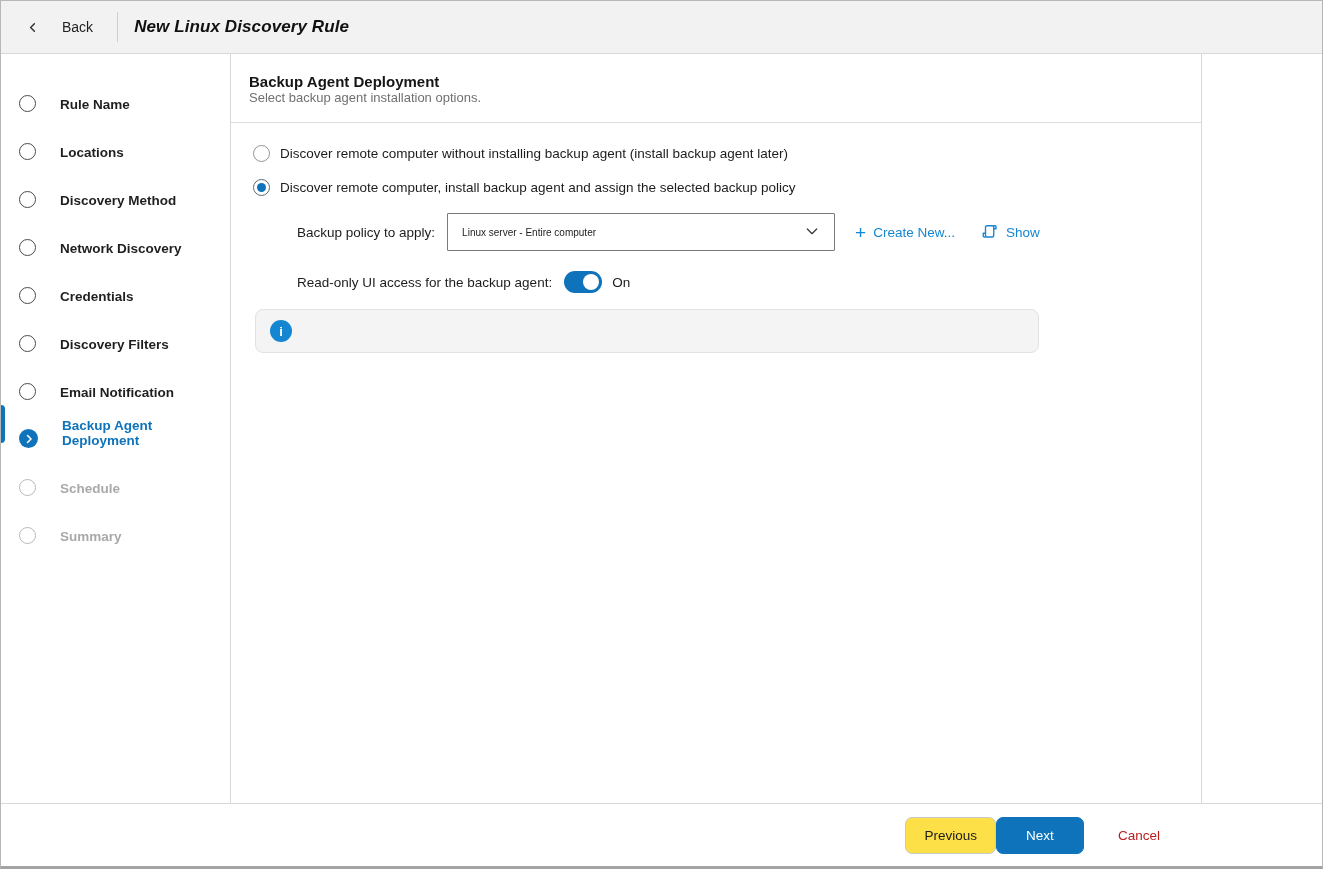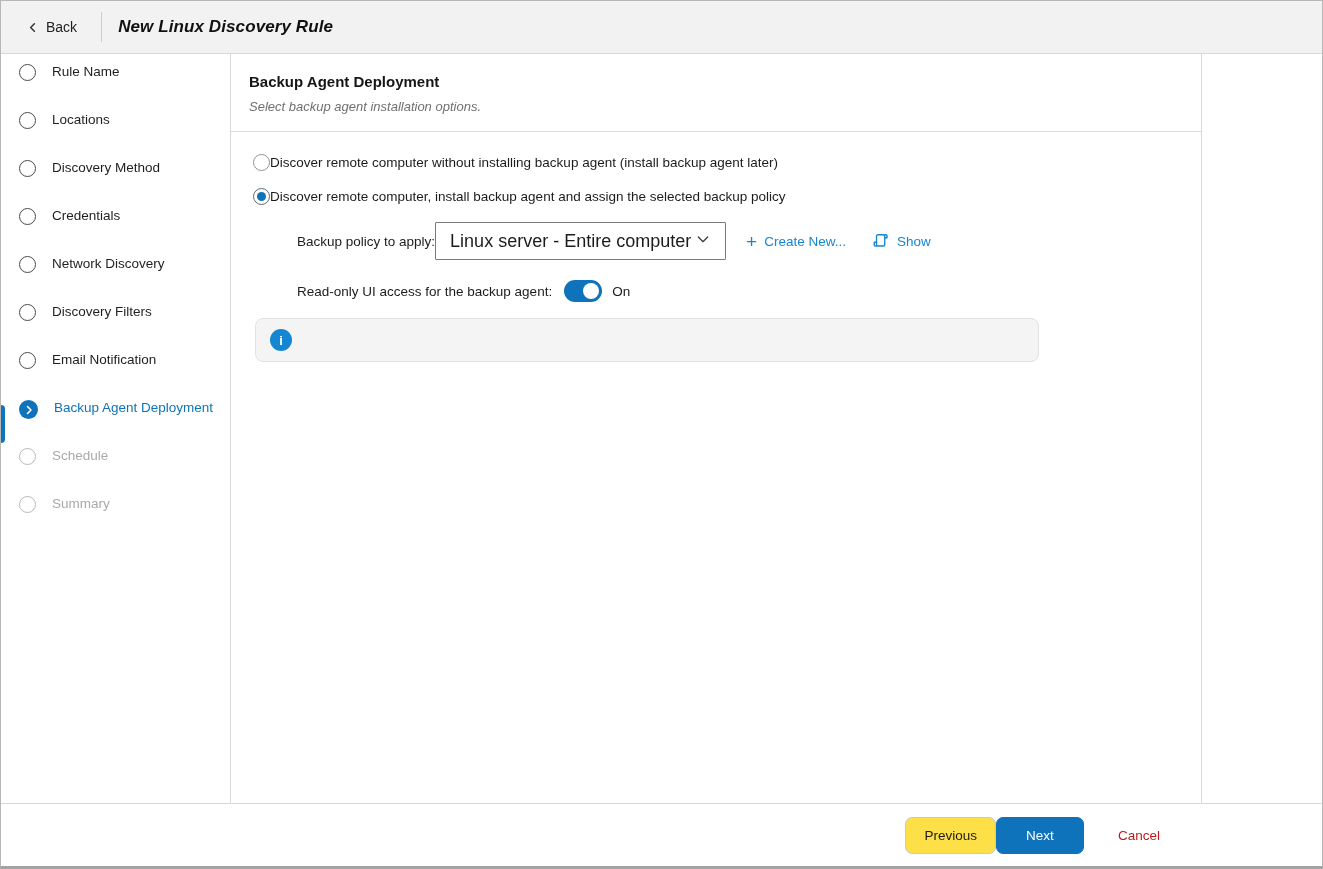--- a/index.html
+++ b/index.html
@@ -17,21 +17,21 @@
 
   
   .header {
     height: 53px; flex: 0 0 53px;
     background: #f2f2f2;
     border-bottom: 1px solid #d8d8d8;
     display: flex; align-items: center;
     padding-left: 24px;
   }
   .back-btn {
-    display: flex; align-items: center; gap: 6px;
+    display: flex; align-items: center; gap: 22px;
     cursor: pointer; font-size: 14px; color: #1f1f1f;
   }
   .back-btn svg { display: block; }
   .header-vsep {
     width: 1px; height: 30px; background: #cfcfcf;
     margin: 0 16px 0 24px;
   }
   .page-title { font-size: 17px; font-weight: 700; color: #111111; letter-spacing: .1px; font-style: italic; }
 
   
@@ -39,23 +39,24 @@
 
   
   .sidebar {
     flex: 0 0 230px; width: 230px;
     border-right: 1px solid #d8d8d8;
     padding-top: 10px;
     background: #ffffff;
   }
   .step {
     position: relative; height: 48px;
-    display: flex; align-items: flex-start; gap: 16px;
+    display: flex; align-items: flex-end; gap: 24px;
     padding-left: 18px; font-size: 13.5px; color: #1f1f1f;
     cursor: pointer;
+    font-weight: bold;
   }
   .step .bar { display: none; }
   .step.active .bar {
     display: block; position: absolute; left: 0; top: 5px;
     width: 4px; height: 38px; background: var(--accent);
     border-radius: 0 4px 4px 0;
   }
   .step .dot {
     width: 17px; height: 17px; border-radius: 50%;
     border: 1.6px solid #4a4a4a; flex: 0 0 17px;
@@ -68,44 +69,44 @@
   .step.disabled { cursor: default; }
 
   
   .content {
     flex: 0 0 971px; width: 971px;
     border-right: 1px solid #d8d8d8;
     display: flex; flex-direction: column;
   }
   .content-head { padding: 19px 20px 0 18px; }
   .content-title { font-size: 15px; font-weight: 700; color: #161616; }
-  .content-subtitle { font-size: 13px; color: #707070; margin-top: 9px; padding-bottom: 17px; font-style: italic; }
+  .content-subtitle { font-size: 13px; color: #707070; padding-bottom: 17px; }
   .content-divider { border: none; border-top: 1px solid #dddddd; margin: 0; }
   .content-body { padding: 22px 20px 0 22px; }
 
-  .radio-row { display: flex; align-items: center; margin-bottom: 17px; cursor: pointer; }
+  .radio-row { display: flex; align-items: center; gap: 10px; margin-bottom: 17px; cursor: pointer; }
   .radio {
     width: 17px; height: 17px; border-radius: 50%;
     border: 1.6px solid #8f9499; background: #fff; flex: 0 0 17px;
     display: flex; align-items: center; justify-content: center;
   }
   .radio.selected { border-color: #5d6a73; }
   .radio.selected::after {
     content: ""; width: 9px; height: 9px; border-radius: 50%;
     background: var(--accent); display: block;
   }
   .radio-label { font-size: 13.5px; color: #1c1c1c; }
 
   .policy-row { display: flex; align-items: center; margin: 6px 0 0 44px; }
-  .policy-label { font-size: 13.5px; margin-right: 0; }
+  .policy-label { font-size: 13.5px; margin-right: 12px; }
   .select-box {
-    width: 291px; height: 38px;
+    width: 388px; height: 38px;
     border: 1px solid #7a7a7a; border-radius: 1px;
     display: flex; align-items: center; justify-content: space-between;
-    padding: 0 14px; font-size: 18px; background: #fff; cursor: pointer;
+    padding: 0 14px; font-size: 10px; background: #fff; cursor: pointer;
   }
   .link { display: flex; align-items: center; gap: 7px; color: var(--link); font-size: 13.5px; cursor: pointer; }
   .link-create { margin-left: 20px; }
   .link-show { margin-left: 26px; }
   .plus-glyph { font-size: 19px; font-weight: 300; line-height: 1; color: var(--link); }
 
   .toggle-row { display: flex; align-items: center; margin: 20px 0 0 44px; text-align: center; }
   .toggle-label { font-size: 13.5px; margin-right: 12px; }
   .toggle {
     width: 38px; height: 22px; border-radius: 11px;
@@ -179,25 +180,25 @@
         <div class="step pending">
           <span class="dot"></span>
           <span class="lbl">Locations</span>
         </div>
         <div class="step pending">
           <span class="dot"></span>
           <span class="lbl">Discovery Method</span>
         </div>
         <div class="step pending">
           <span class="dot"></span>
+          <span class="lbl">Network Discovery</span>
+        </div>
+        <div class="step pending">
+          <span class="dot"></span>
           <span class="lbl">Credentials</span>
-        </div>
-        <div class="step pending">
-          <span class="dot"></span>
-          <span class="lbl">Network Discovery</span>
         </div>
         <div class="step pending">
           <span class="dot"></span>
           <span class="lbl">Discovery Filters</span>
         </div>
         <div class="step pending">
           <span class="dot"></span>
           <span class="lbl">Email Notification</span>
         </div>
         <div class="step active">

